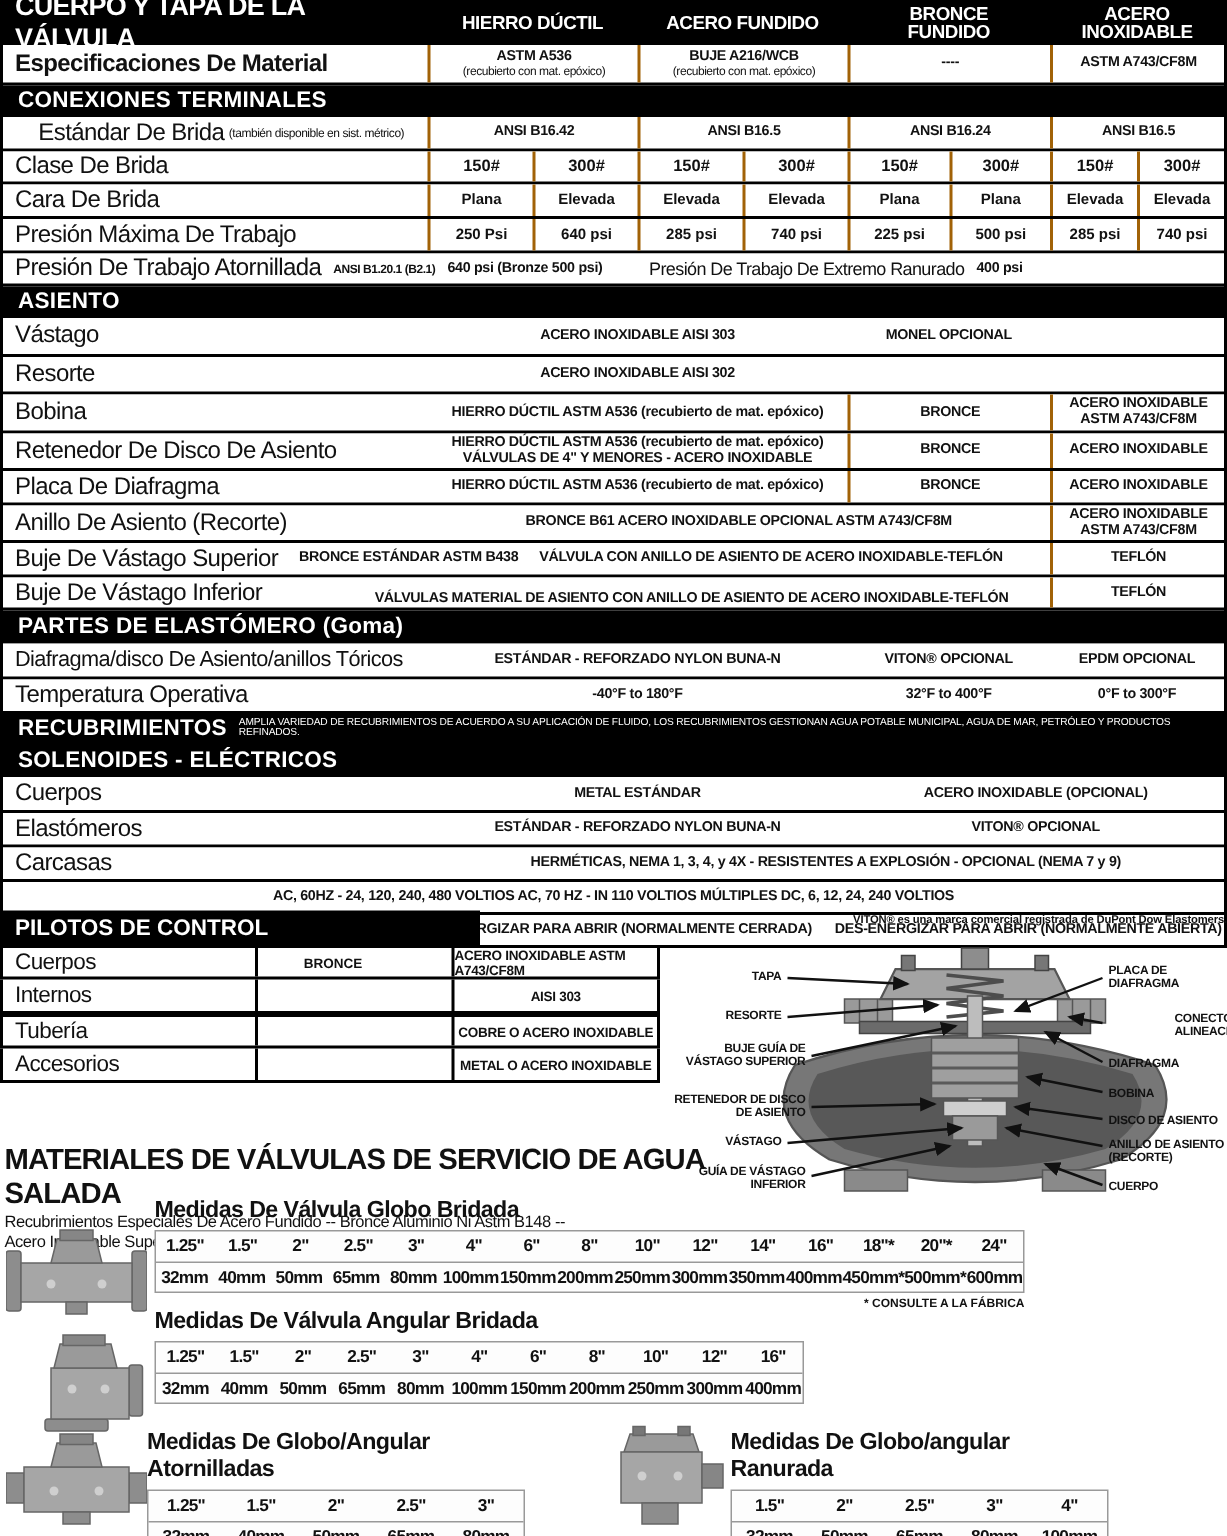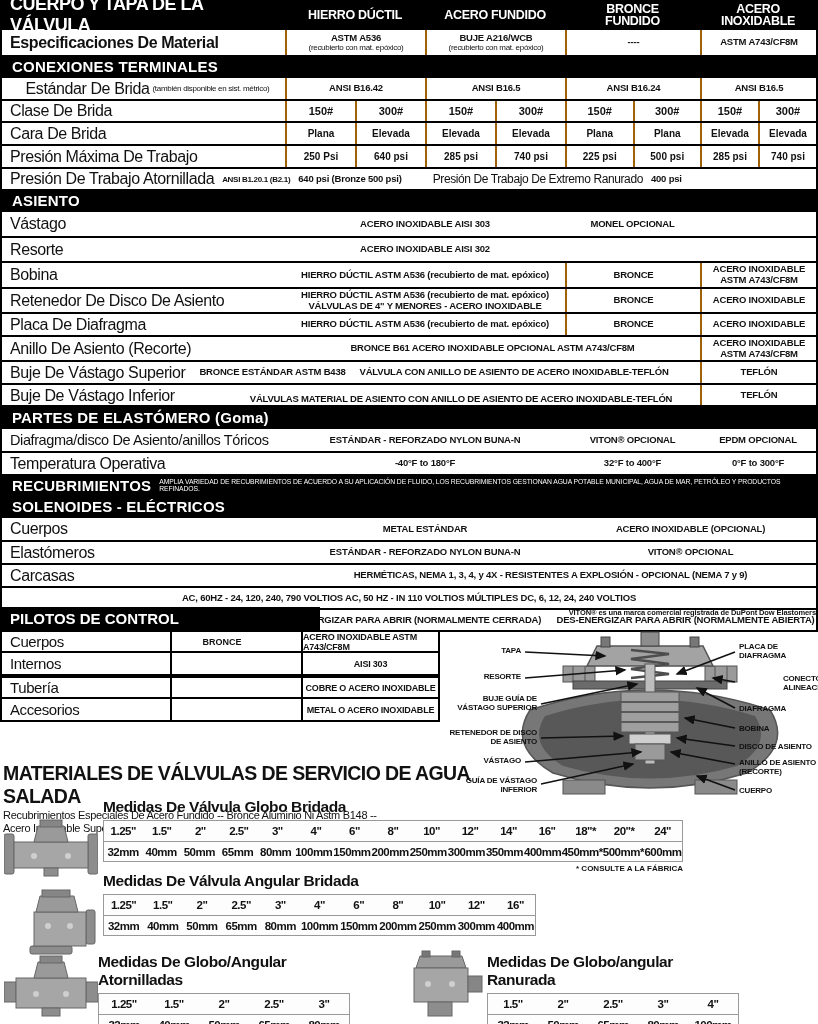--- a/index.html
+++ b/index.html
@@ -405,21 +405,21 @@
       <div class="cell lab w-label">
           <span>Carcasas</span>
         </div>
       <div class="cell" style="flex:1">
           <span class="v">HERMÉTICAS, NEMA 1, 3, 4, y 4X - RESISTENTES A EXPLOSIÓN - OPCIONAL (NEMA 7 y 9)</span>
         </div>
     </div>
 
     <div class="row" style="height:22px">
       <div class="cell" style="flex:1">
-          <span class="v">AC, 60HZ - 24, 120, 240, 790 VOLTIOS AC, 50 HZ - IN 110 VOLTIOS MÚLTIPLES DC, 6, 12, 24, 240 VOLTIOS</span>
+          <span class="v">AC, 60HZ - 24, 120, 240, 480 VOLTIOS AC, 70 HZ - IN 110 VOLTIOS MÚLTIPLES DC, 6, 12, 24, 240 VOLTIOS</span>
         </div>
     </div>
 
     <div class="row" style="height:22px">
       <div class="cell lab w-label">
           <span>Operación</span>
         </div>
       <div class="cell" style="width:270px;flex:none">
           <span class="v">ENERGIZAR PARA ABRIR (NORMALMENTE CERRADA)</span>
         </div>

